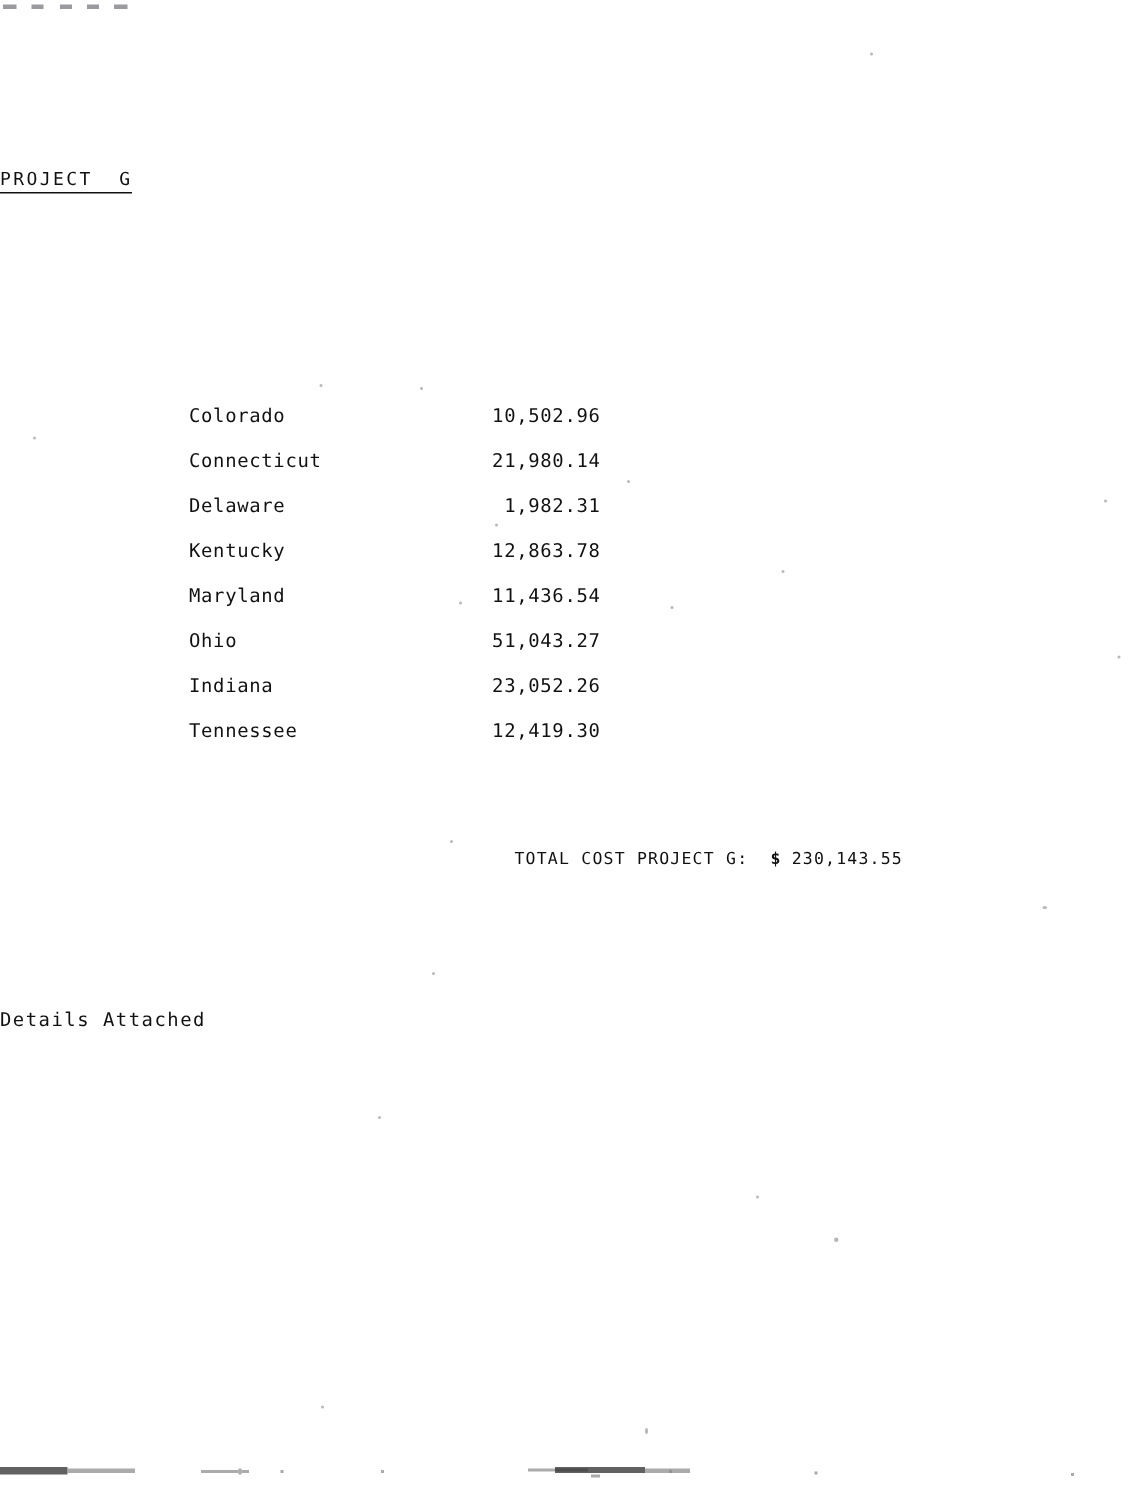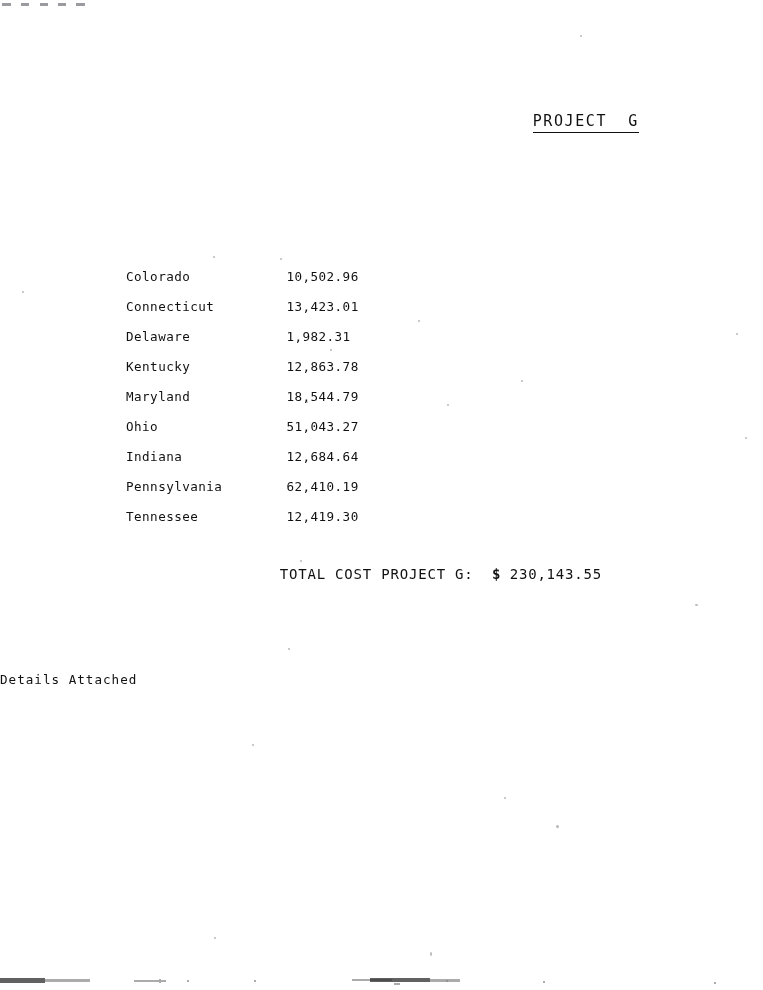--- a/index.html
+++ b/index.html
@@ -40,22 +40,22 @@
     opacity: .75;
   }
   .edge-smudge.light { background: #888; opacity: .7; }
 
   
   .doc-title {
     position: absolute;
     left: 0;
     top: 112px;
     width: 639px;
-    text-align: right;
-    font-size: 15px;
+    text-align: left;
+    font-size: 12px;
     letter-spacing: 1.6px;
     white-space: pre;
   }
   .doc-title .underline {
     display: inline-block;
     border-bottom: 1.5px solid #111;
     padding-bottom: 2px;
   }
 
   .doc-subtitle {
@@ -82,33 +82,33 @@
     padding: 0;
     height: 30px;
     vertical-align: middle;
     white-space: pre;
   }
   .state-table td.state-name {
     text-align: left;
     padding-right: 64px;
   }
   .state-table td.state-amount {
-    text-align: left;
+    text-align: right;
     min-width: 122px;
   }
 
   .total-line {
     position: absolute;
     left: 0;
     top: 566px;
     width: 629px;
     padding-right: 27px;
     box-sizing: border-box;
     text-align: right;
-    font-size: 14px;
+    font-size: 11px;
     letter-spacing: 0.8px;
     white-space: pre;
   }
   .total-line .currency {
     font-weight: bold;
     letter-spacing: 0;
   }
 
   .footnote {
     position: absolute;
@@ -156,45 +156,41 @@
 
 
   <table class="state-table">
     <tbody>
       <tr>
         <td class="state-name">Colorado</td>
         <td class="state-amount">10,502.96</td>
       </tr>
       <tr>
         <td class="state-name">Connecticut</td>
-        <td class="state-amount">13,423.01</td>
+        <td class="state-amount">21,980.14</td>
       </tr>
       <tr>
         <td class="state-name">Delaware</td>
         <td class="state-amount">1,982.31</td>
       </tr>
       <tr>
         <td class="state-name">Kentucky</td>
         <td class="state-amount">12,863.78</td>
       </tr>
       <tr>
         <td class="state-name">Maryland</td>
-        <td class="state-amount">18,544.79</td>
+        <td class="state-amount">11,436.54</td>
       </tr>
       <tr>
         <td class="state-name">Ohio</td>
         <td class="state-amount">51,043.27</td>
       </tr>
       <tr>
         <td class="state-name">Indiana</td>
-        <td class="state-amount">12,684.64</td>
-      </tr>
-      <tr>
-        <td class="state-name">Pennsylvania</td>
-        <td class="state-amount">62,410.19</td>
+        <td class="state-amount">23,052.26</td>
       </tr>
       <tr>
         <td class="state-name">Tennessee</td>
         <td class="state-amount">12,419.30</td>
       </tr>
     </tbody>
   </table>
 
   <div class="total-line"><span>TOTAL COST PROJECT G:</span>  <span class="currency">$</span> <span>230,143.55</span></div>
 

